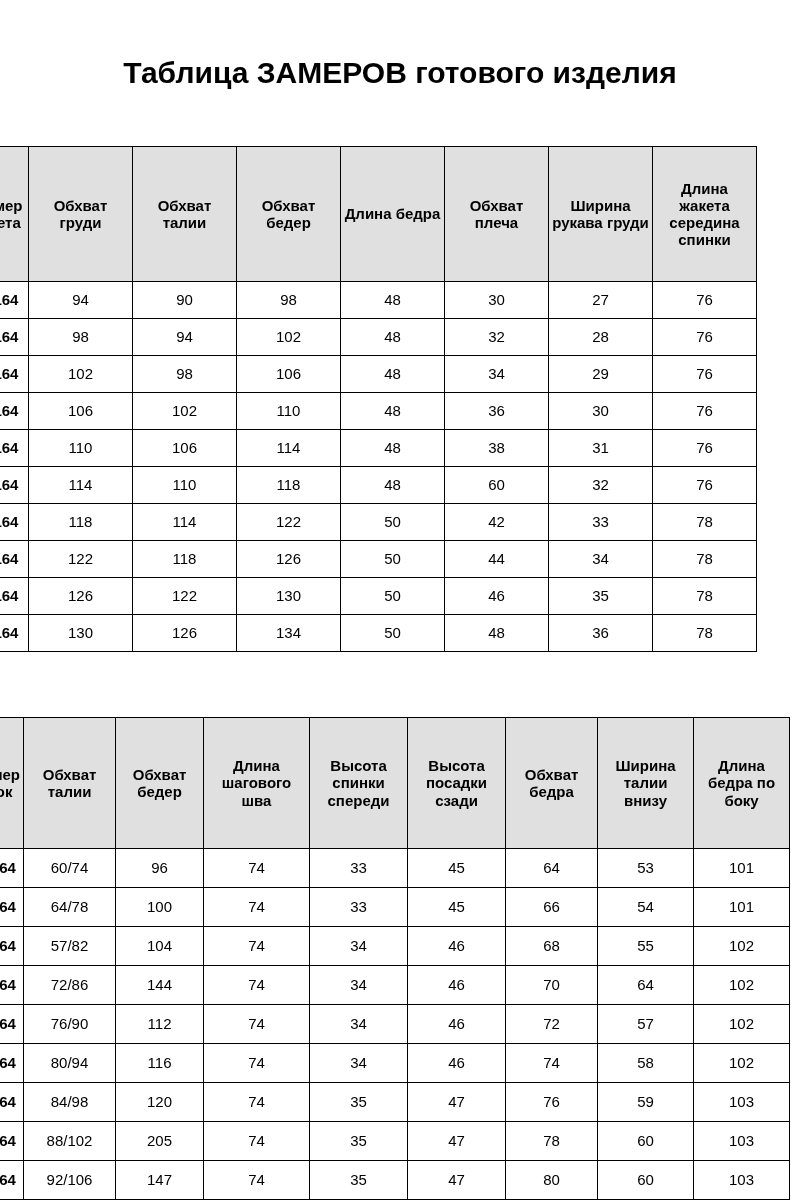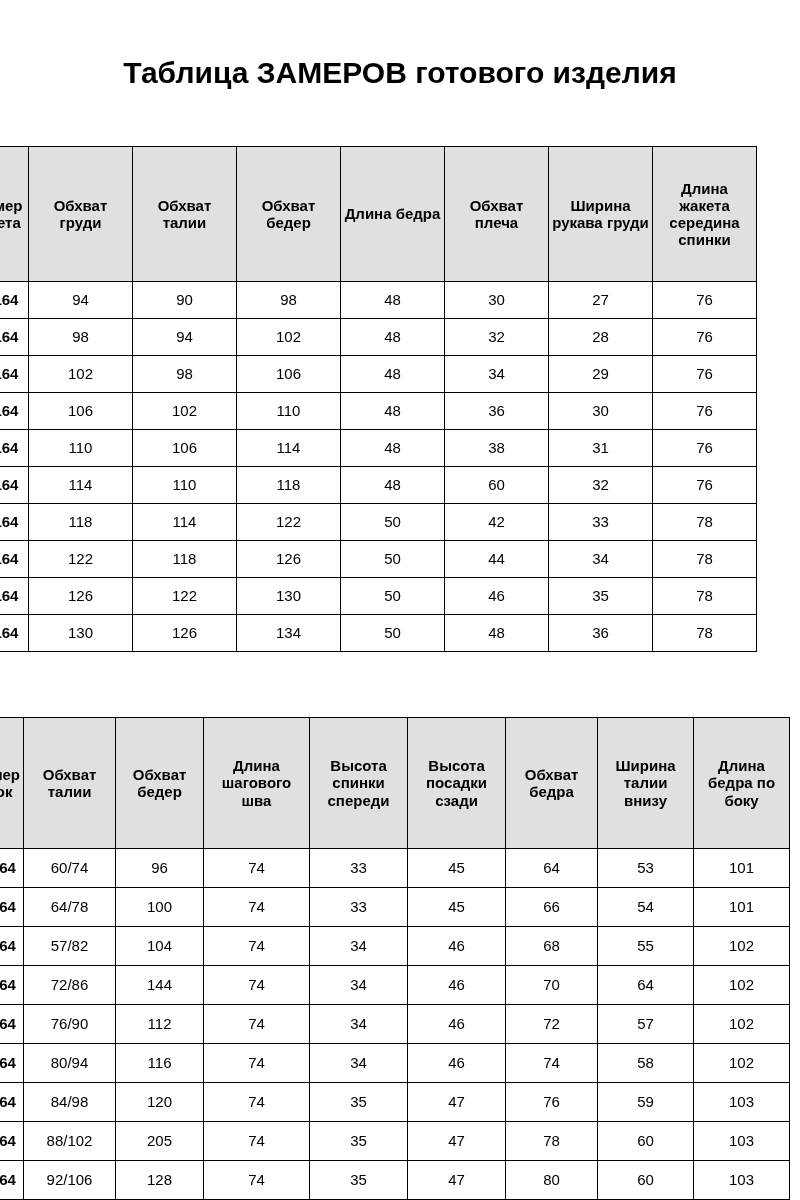--- a/index.html
+++ b/index.html
@@ -338,21 +338,21 @@
         <td>74</td>
         <td>35</td>
         <td>47</td>
         <td>78</td>
         <td>60</td>
         <td>103</td>
       </tr>
       <tr>
         <td class="sizecol">60/164</td>
         <td>92/106</td>
-        <td>128</td>
+        <td>147</td>
         <td>74</td>
         <td>35</td>
         <td>47</td>
         <td>80</td>
         <td>60</td>
         <td>103</td>
       </tr>
       <tr>
         <td class="sizecol">62/164</td>
         <td>96/110</td>

